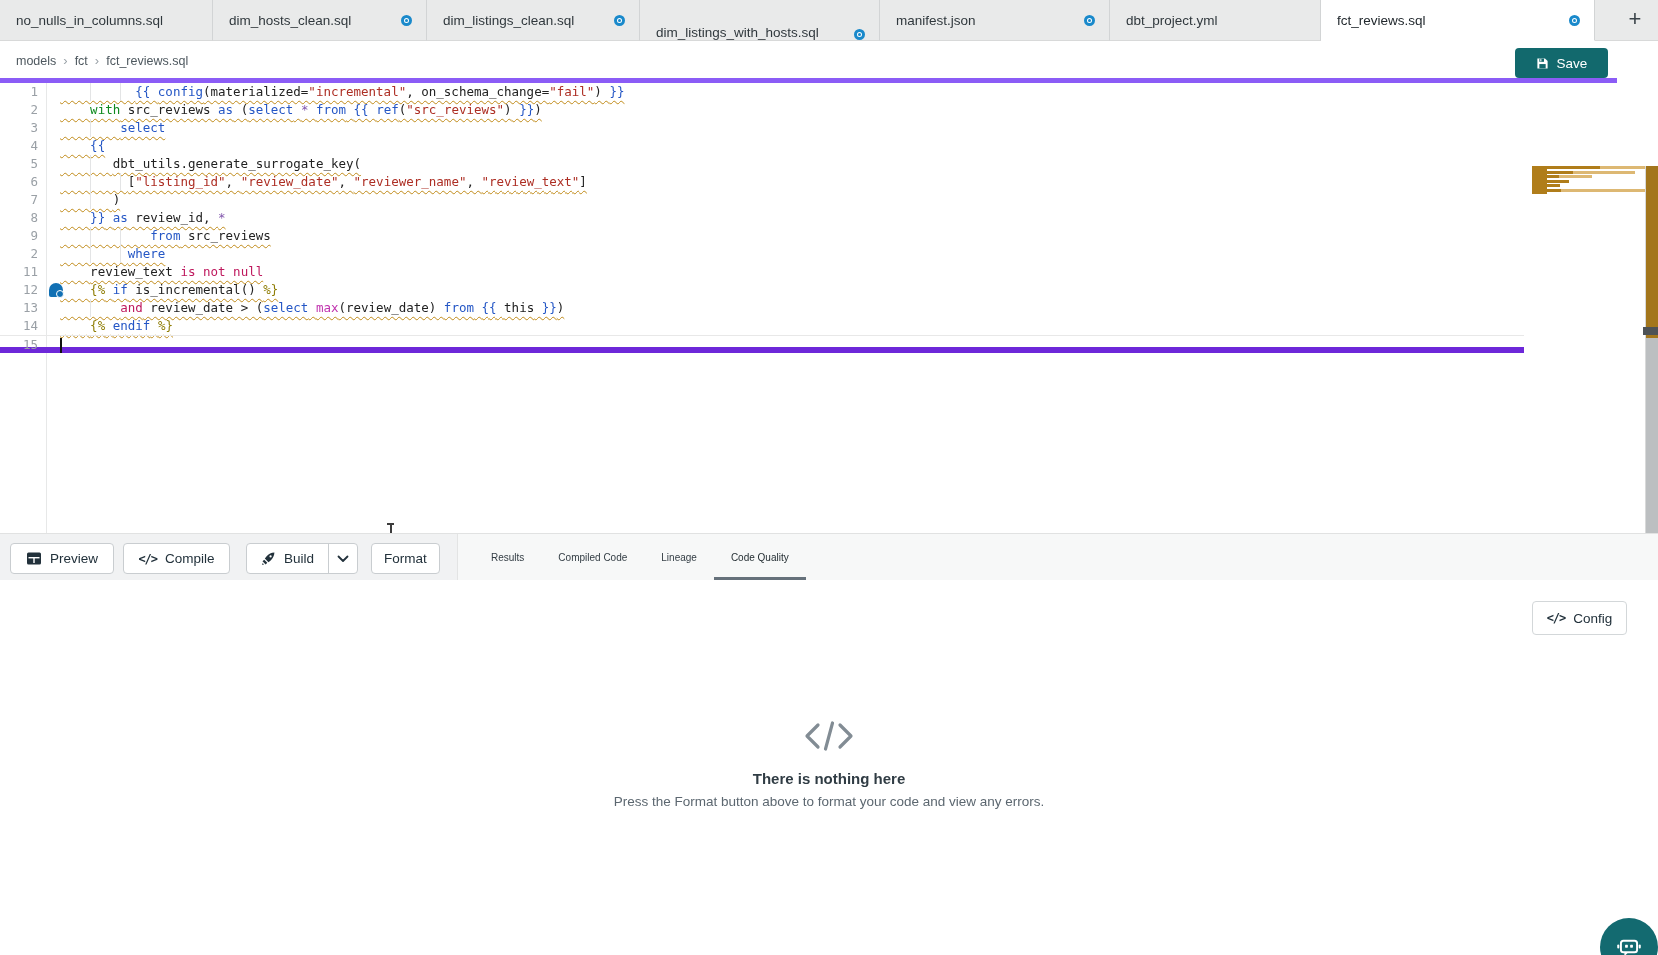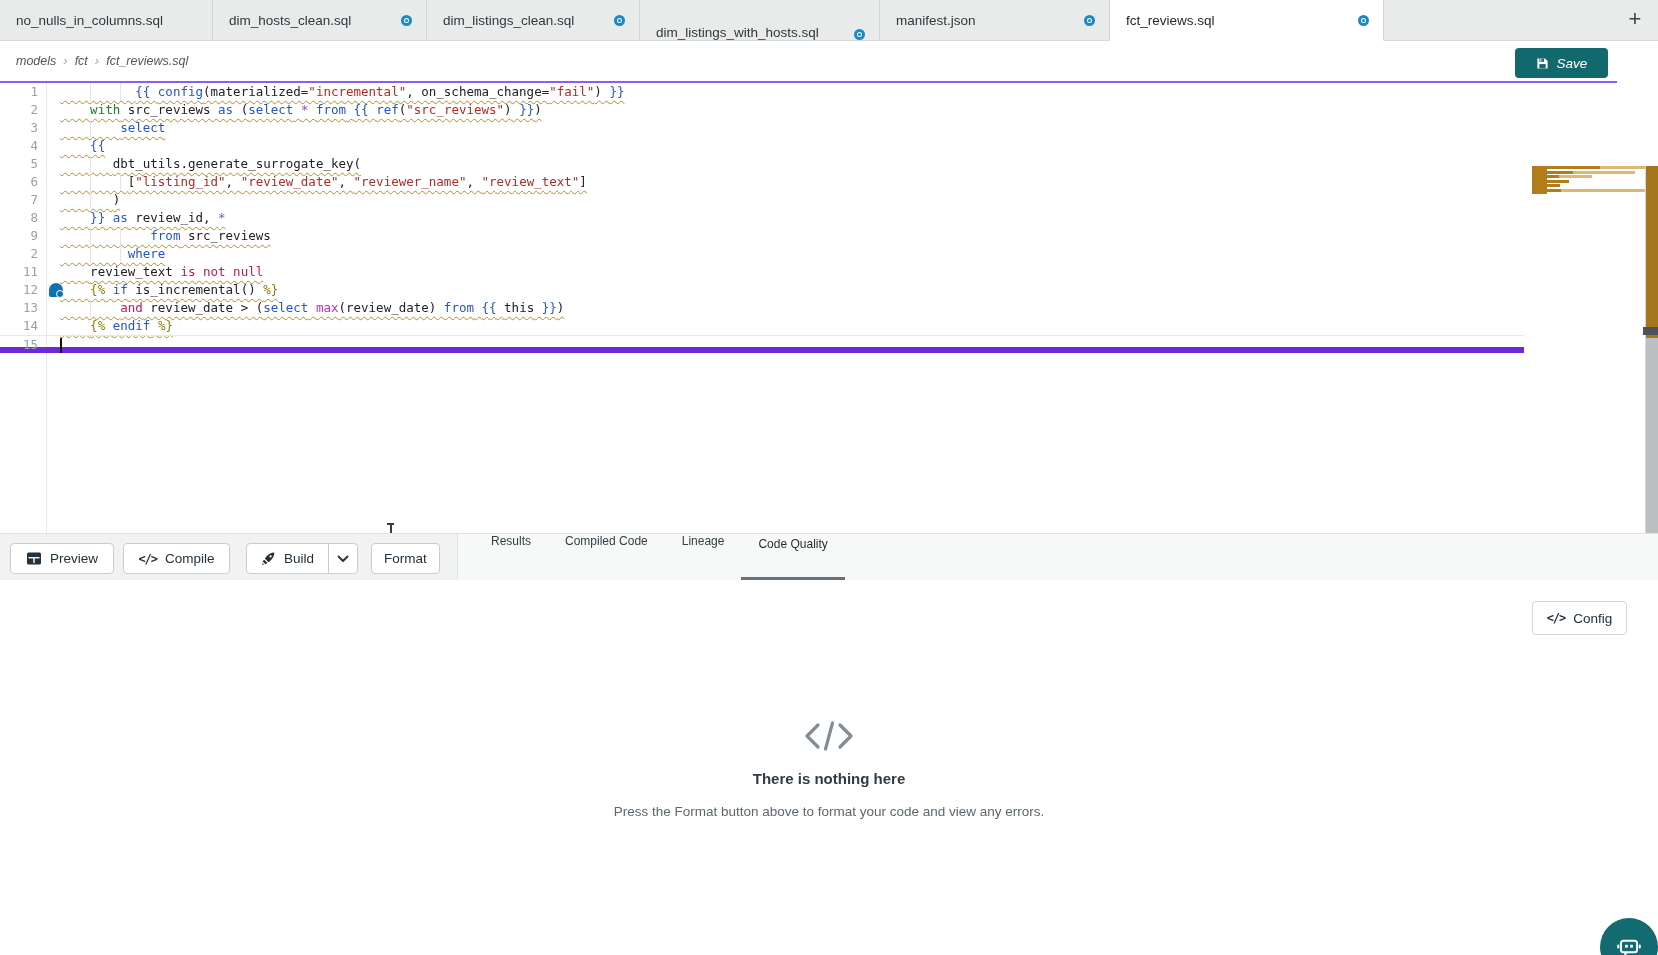--- a/index.html
+++ b/index.html
@@ -14,21 +14,21 @@
          font-size:13.5px; color:#30383d; cursor:pointer; flex:0 0 auto; }
   .tab.active { background:#ffffff; border-bottom:1px solid #ffffff; color:#22292e; }
   .tab .label { white-space:nowrap; overflow:hidden; text-overflow:ellipsis; }
   .dot { width:11px; height:11px; border-radius:50%; border:3px solid #1989cb; background:#fff; margin-left:auto; flex:0 0 auto; position:relative; }
   .dot::after { content:""; position:absolute; left:1px; top:1px; width:3px; height:3px; border-radius:50%; background:#1989cb; }
   .tab-filler { flex:1 1 auto; border-bottom:1px solid #d8d9d9; position:relative; }
   .newtab { position:absolute; right:10px; top:7px; width:26px; height:26px; font-size:22px; line-height:24px;
             text-align:center; color:#3a4349; cursor:pointer; }
 
   
-  .header { position:absolute; left:0; top:41px; width:1617px; height:42px; background:#fff; border-bottom:2px solid #8b5cf6;font-style:italic; }
+  .header { position:absolute; left:0; top:41px; width:1617px; height:42px; background:#fff; border-bottom:5px solid #8b5cf6; }
   .breadcrumb { position:absolute; left:16px; top:12px; font-size:12.5px; color:#4e585f; display:flex; gap:7px; align-items:center; }
   .crumb-sep { color:#9aa2a8; font-size:13px; }
   .save-btn { position:absolute; right:9px; top:7px; width:93px; height:30px; background:#12696d; border-radius:4px;
               color:#fff; font-size:13.5px; display:flex; align-items:center; justify-content:center; gap:8px; cursor:pointer; }
 
   
   .editor { position:absolute; left:0; top:83px; width:1658px; height:450px; background:#fff; overflow:hidden; }
   .gutter-divider { position:absolute; left:46px; top:0; width:1px; height:450px; background:#e7e8e8; }
   .cm-line { position:absolute; left:0; width:1524px; height:18px; }
   .cm-line.active-line { border-top:1px solid #e8e8e8; border-bottom:6px solid #6d28d9; }
@@ -72,31 +72,31 @@
 
   
   .toolbar { position:absolute; left:0; top:533px; width:1658px; height:47px; background:#f1f2f3; border-top:1px solid #e1e2e2; }
   .toolbar .tabs-zone { position:absolute; left:457px; top:0; width:1201px; height:46px; background:#f7f8f8; border-left:1px solid #e3e4e4; }
   .btn { position:absolute; top:9px; height:31px; background:#fff; border:1px solid #c9cdd0; border-radius:4px;
          display:flex; align-items:center; justify-content:center; gap:8px; font-size:13.5px; color:#22313b; cursor:pointer; }
   .btn svg { display:block; }
   .codeglyph { font-family:"DejaVu Sans Mono", monospace; font-weight:bold; font-size:12px; color:#22313b; letter-spacing:-1px; }
   .split-divider { width:1px; height:29px; background:#c9cdd0; }
   .panel-tabs { position:absolute; left:457px; top:0; height:46px; display:flex; padding-left:17px; }
-  .ptab { height:46px; display:flex; padding:0 17px; font-size:12px; color:#333d44; cursor:pointer; }
+  .ptab { height:46px; display:flex; align-items:center; padding:0 17px; font-size:10px; color:#333d44; cursor:pointer; }
   .ptab.active { color:#1f292e; border-bottom:3px solid #66717b; padding-top:3px; }
 
   
   .panel { position:absolute; left:0; top:580px; width:1658px; height:375px; background:#fff; }
   .config-btn { position:absolute; right:31px; top:21px; width:95px; height:34px; background:#fff; border:1px solid #d3d7d9;
                 border-radius:4px; display:flex; align-items:center; justify-content:center; gap:8px;
                 font-size:13.5px; color:#22313b; cursor:pointer; }
   .empty { position:absolute; left:0; top:140px; width:1658px; text-align:center; }
   .empty .eicon { margin:0 auto 18px; width:52px; height:32px; }
-  .empty .etitle { font-size:15px; font-weight:bold; color:#303c44; margin-bottom:17px; }
+  .empty .etitle { font-size:15px; font-weight:bold; color:#303c44; margin-bottom:7px; }
   .empty .esub { font-size:13.5px; color:#5c6770; }
 
   
   .chat { position:absolute; left:1600px; top:918px; width:58px; height:58px; border-radius:50%; background:#136a70;
           display:flex; align-items:center; justify-content:center; cursor:pointer; }
 </style>
 </head>
 <body>
 
 <div id="app">
@@ -114,20 +114,24 @@
       <span class="label">dim_listings_clean.sql</span>
       <span class="dot"></span>
     </div>
       <div class="tab" style="width: 240px; align-items: flex-end;">
       <span class="label">dim_listings_with_hosts.sql</span>
       <span class="dot"></span>
     </div>
       <div class="tab" style="width: 230px;">
       <span class="label">manifest.json</span>
       <span class="dot"></span>
+    </div>
+      <div class="tab" style="width: 211px;">
+      <span class="label">dbt_project.yml</span>
+
     </div>
       <div class="tab active" style="width: 274px;">
       <span class="label">fct_reviews.sql</span>
       <span class="dot"></span>
     </div>
       <div class="tab-filler">
       <div class="newtab">+</div>
     </div>
   </div>
 

